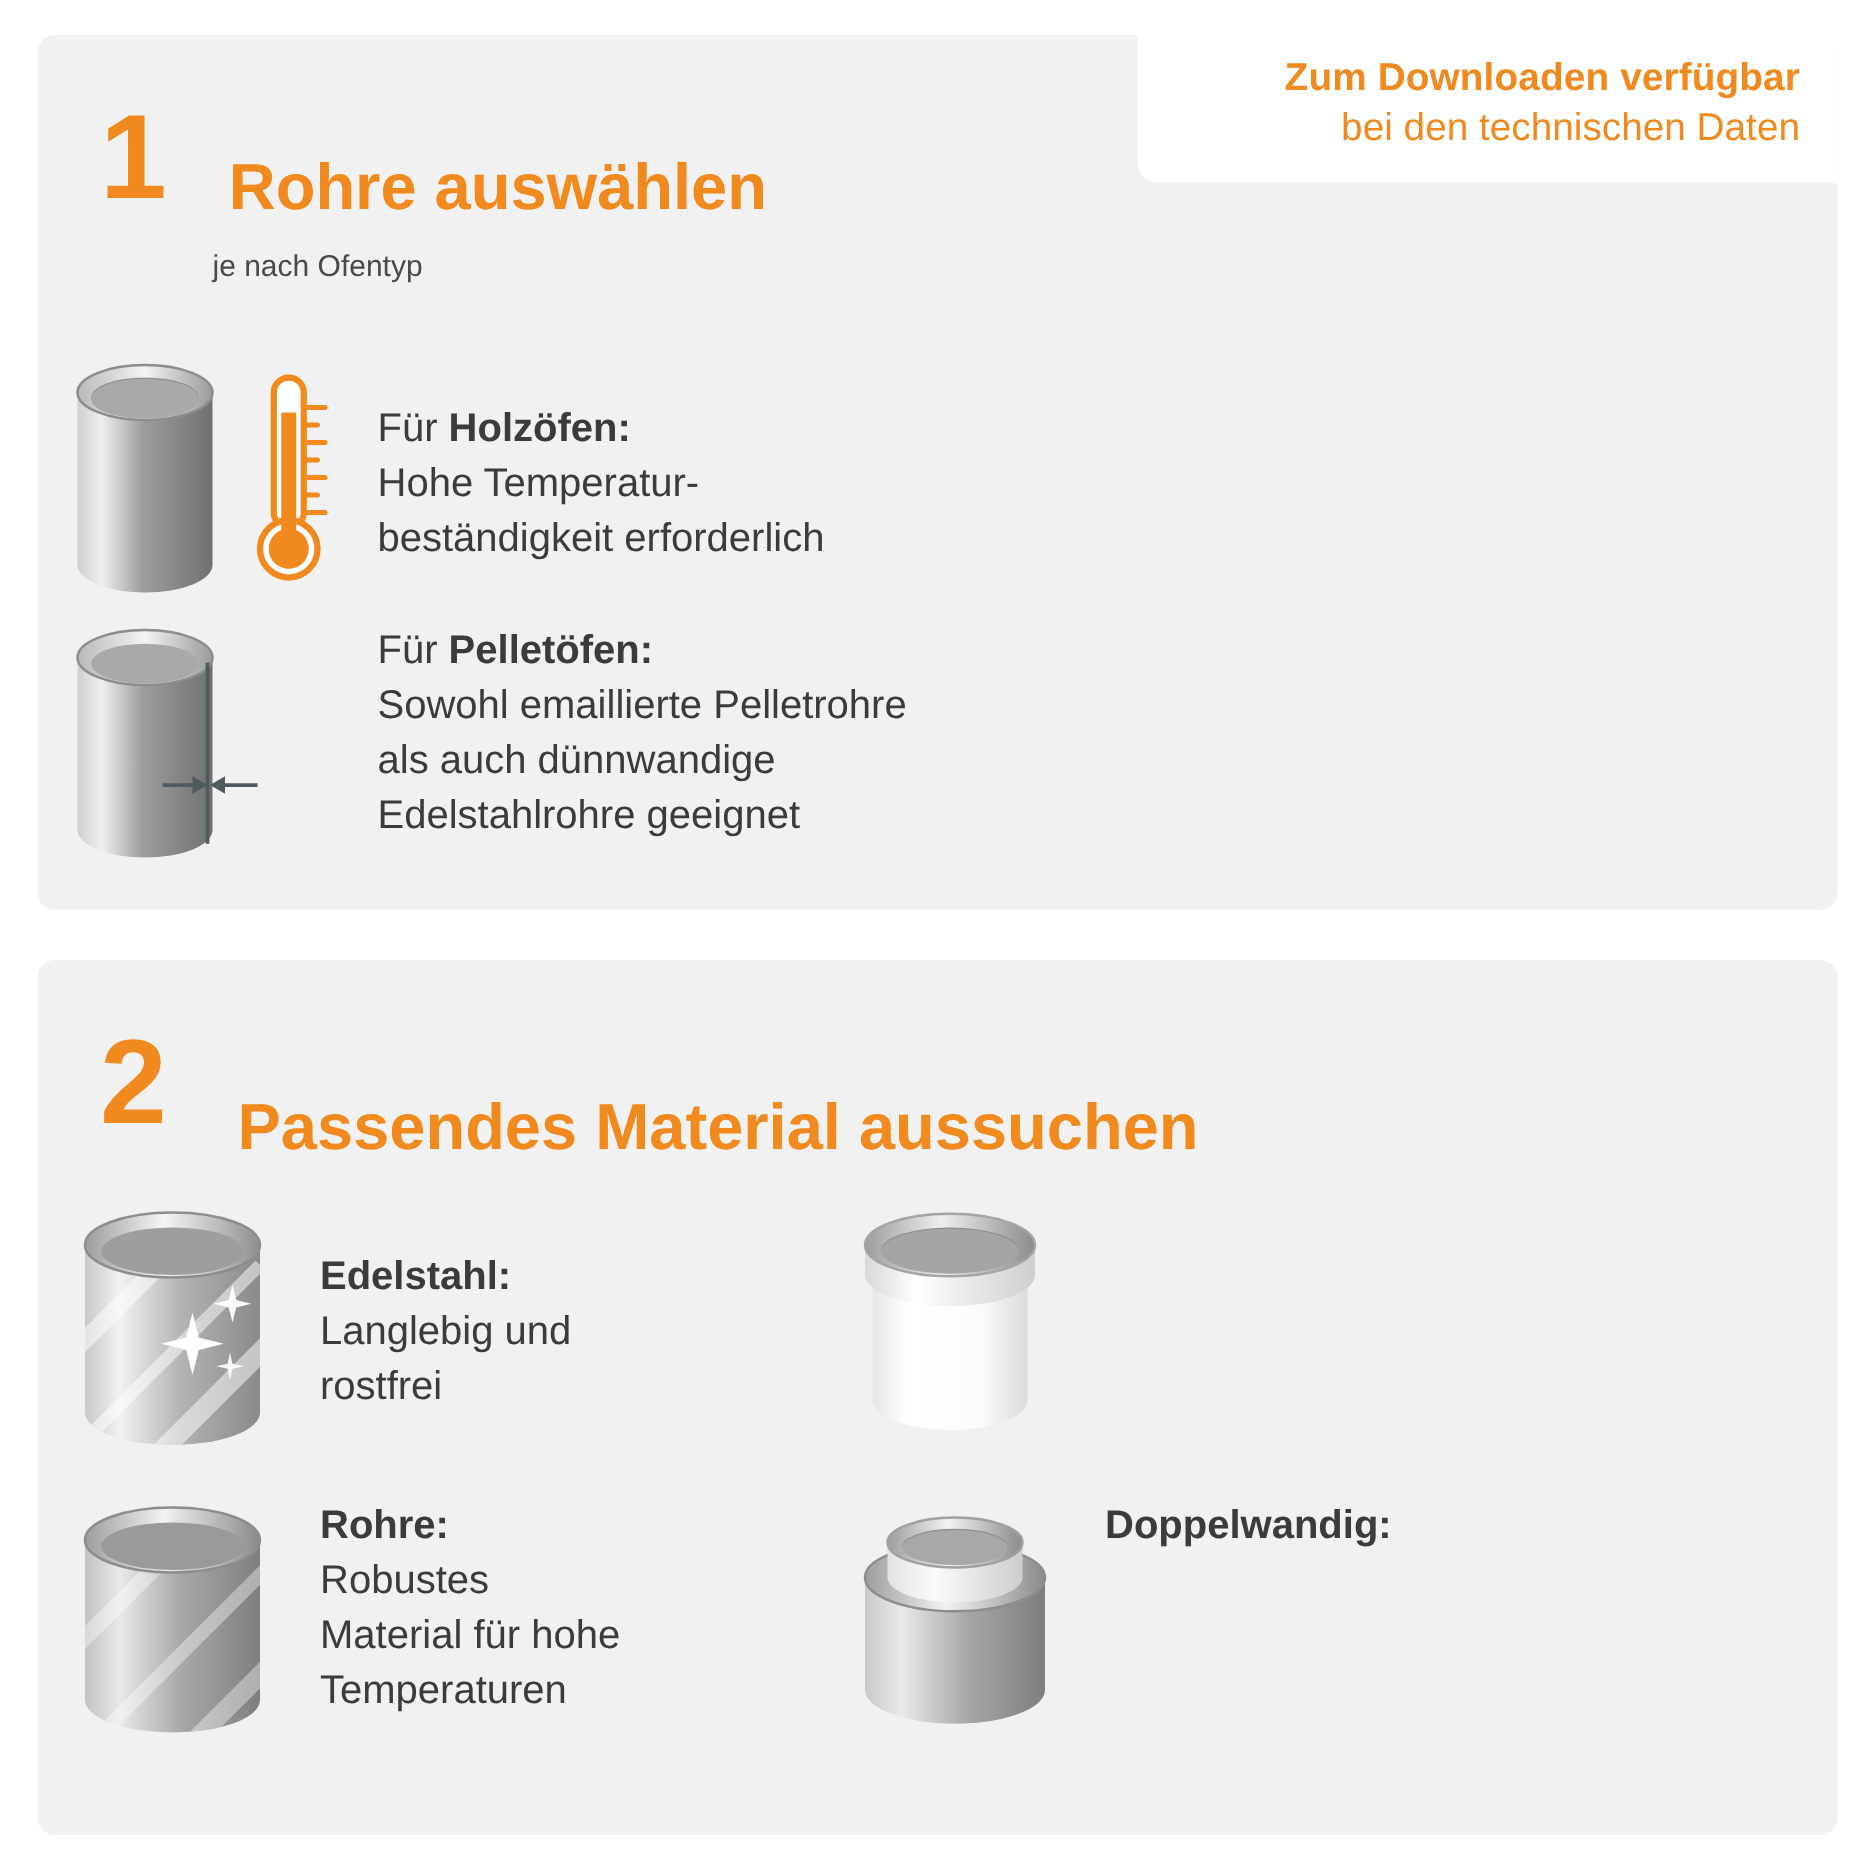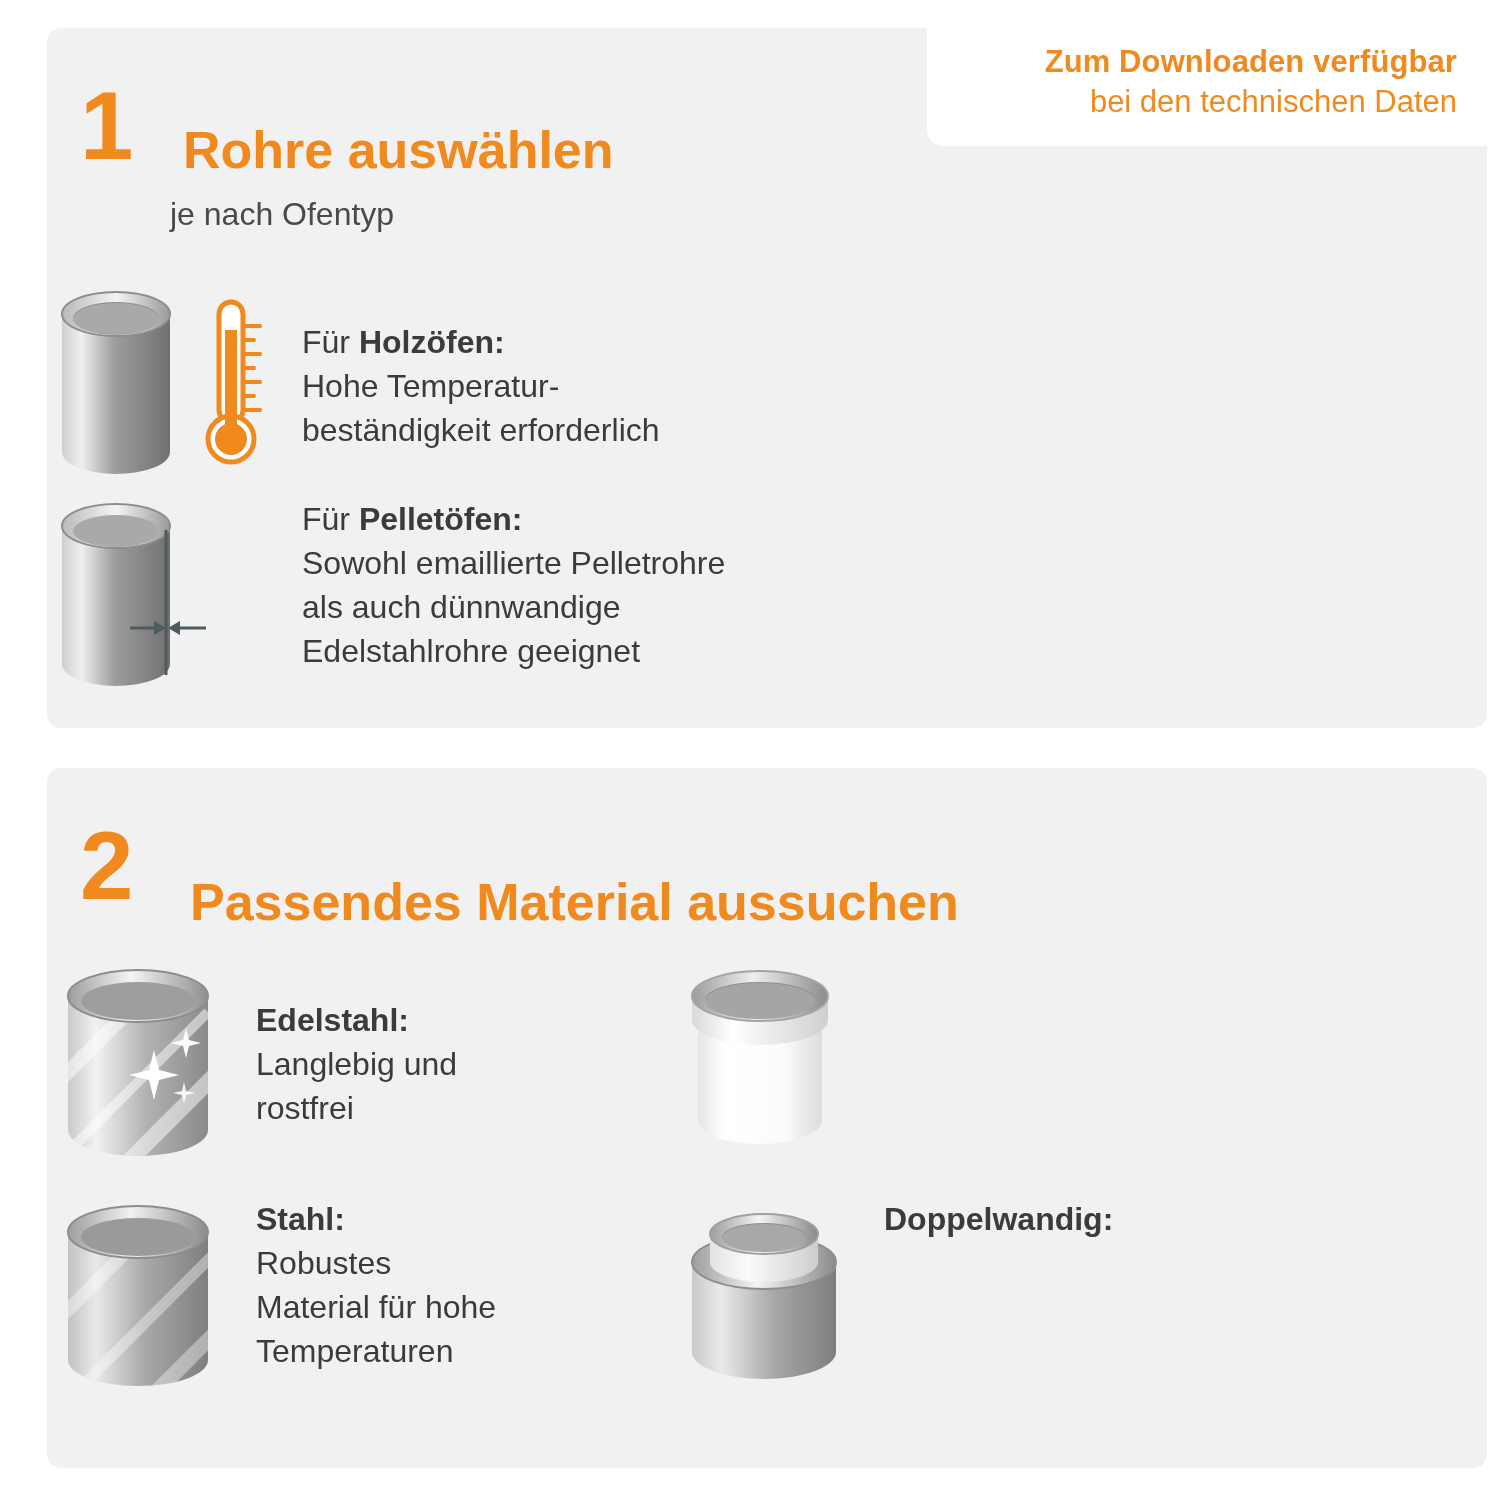--- a/index.html
+++ b/index.html
@@ -20,21 +20,20 @@
     position: absolute;
     inset: 0;
     background: #ffffff;
   }
 
   
   .panel {
     position: absolute;
     background: #f1f1f1;
     border-radius: 14px;
-    margin-left: 17px;
   }
   #panel-1 {
     left: 30px;
     top: 28px;
     width: 1440px;
     height: 700px;
   }
   #panel-2 {
     left: 30px;
     top: 768px;
@@ -79,21 +78,21 @@
   .step-title {
     position: absolute;
     color: #f18a1e;
     font-weight: bold;
     font-size: 52px;
     line-height: 56px;
   }
   .step-sub {
     position: absolute;
     color: #4a4a4a;
-    font-size: 32px;
+    font-size: 24px;
     line-height: 36px;
   }
 
   #step1-num  { left: 80px;  top: 78px; }
   #step1-title{ left: 168px; top: 122px; margin-left: 15px; }
   #step1-sub  { left: 170px; top: 196px; }
 
   #step2-num  { left: 80px;  top: 818px; }
   #step2-title{ left: 190px; top: 874px; }
 
@@ -359,21 +358,21 @@
     </svg>
   </div>
 
   <div class="txt" id="t-edelstahl">
     <div class="hd">Edelstahl:</div>
     <div style="white-space: pre-line;">Langlebig und
 rostfrei</div>
   </div>
 
   <div class="txt" id="t-stahl">
-    <div class="hd">Stahl:</div>
+    <div class="hd">Rohre:</div>
     <div style="white-space: pre-line;">Robustes
 Material für hohe
 Temperaturen</div>
   </div>
 
 
   <div class="txt" id="t-doppel">
     <div class="hd">Doppelwandig:</div>
   </div>
 

